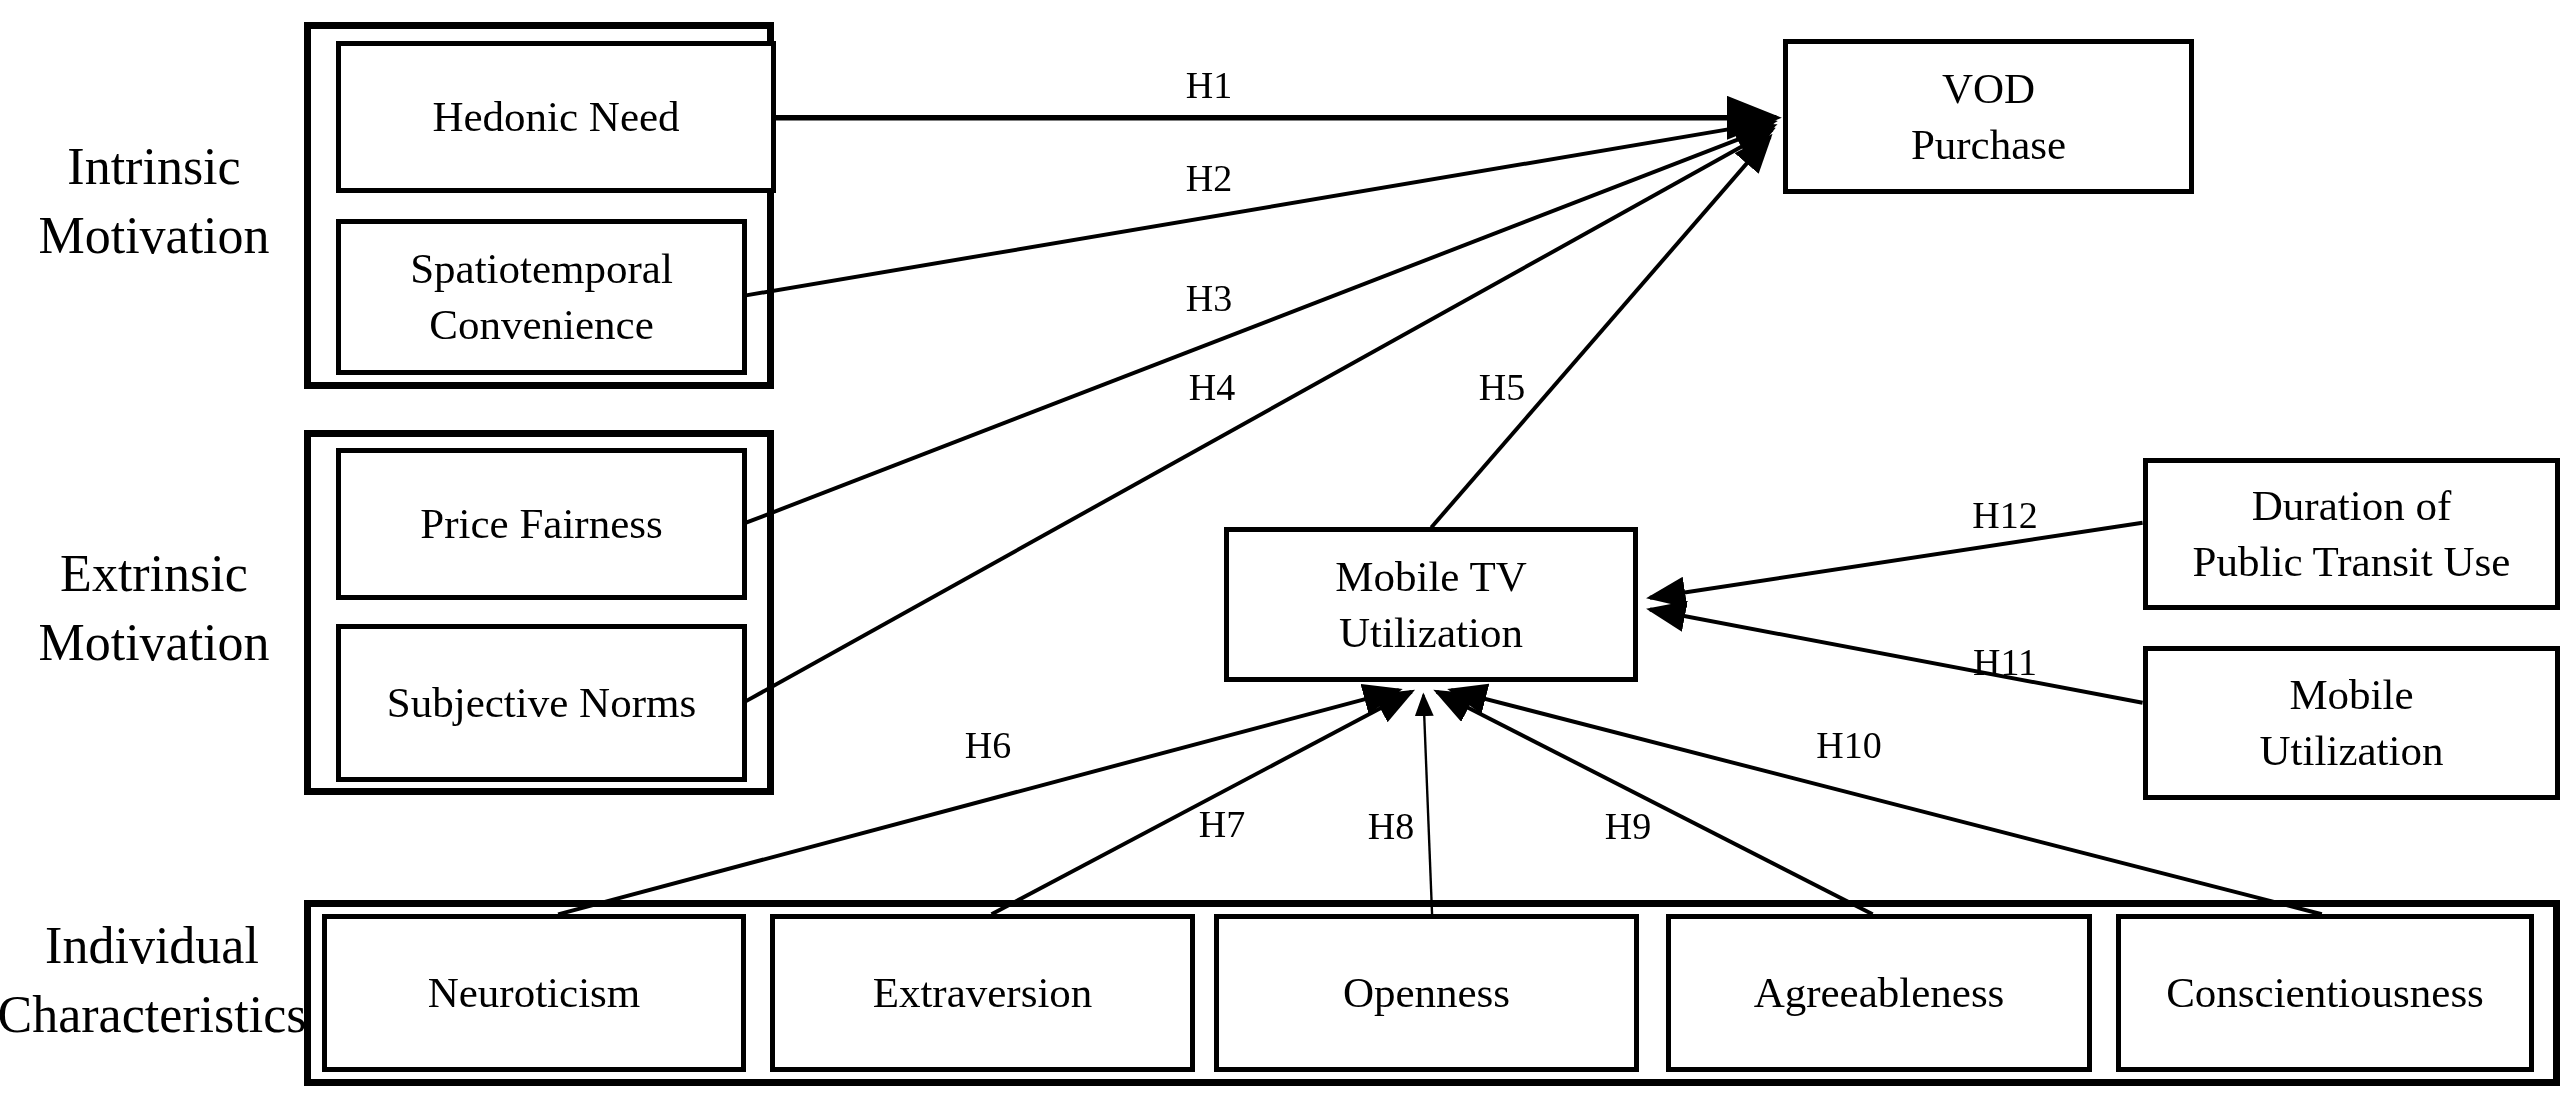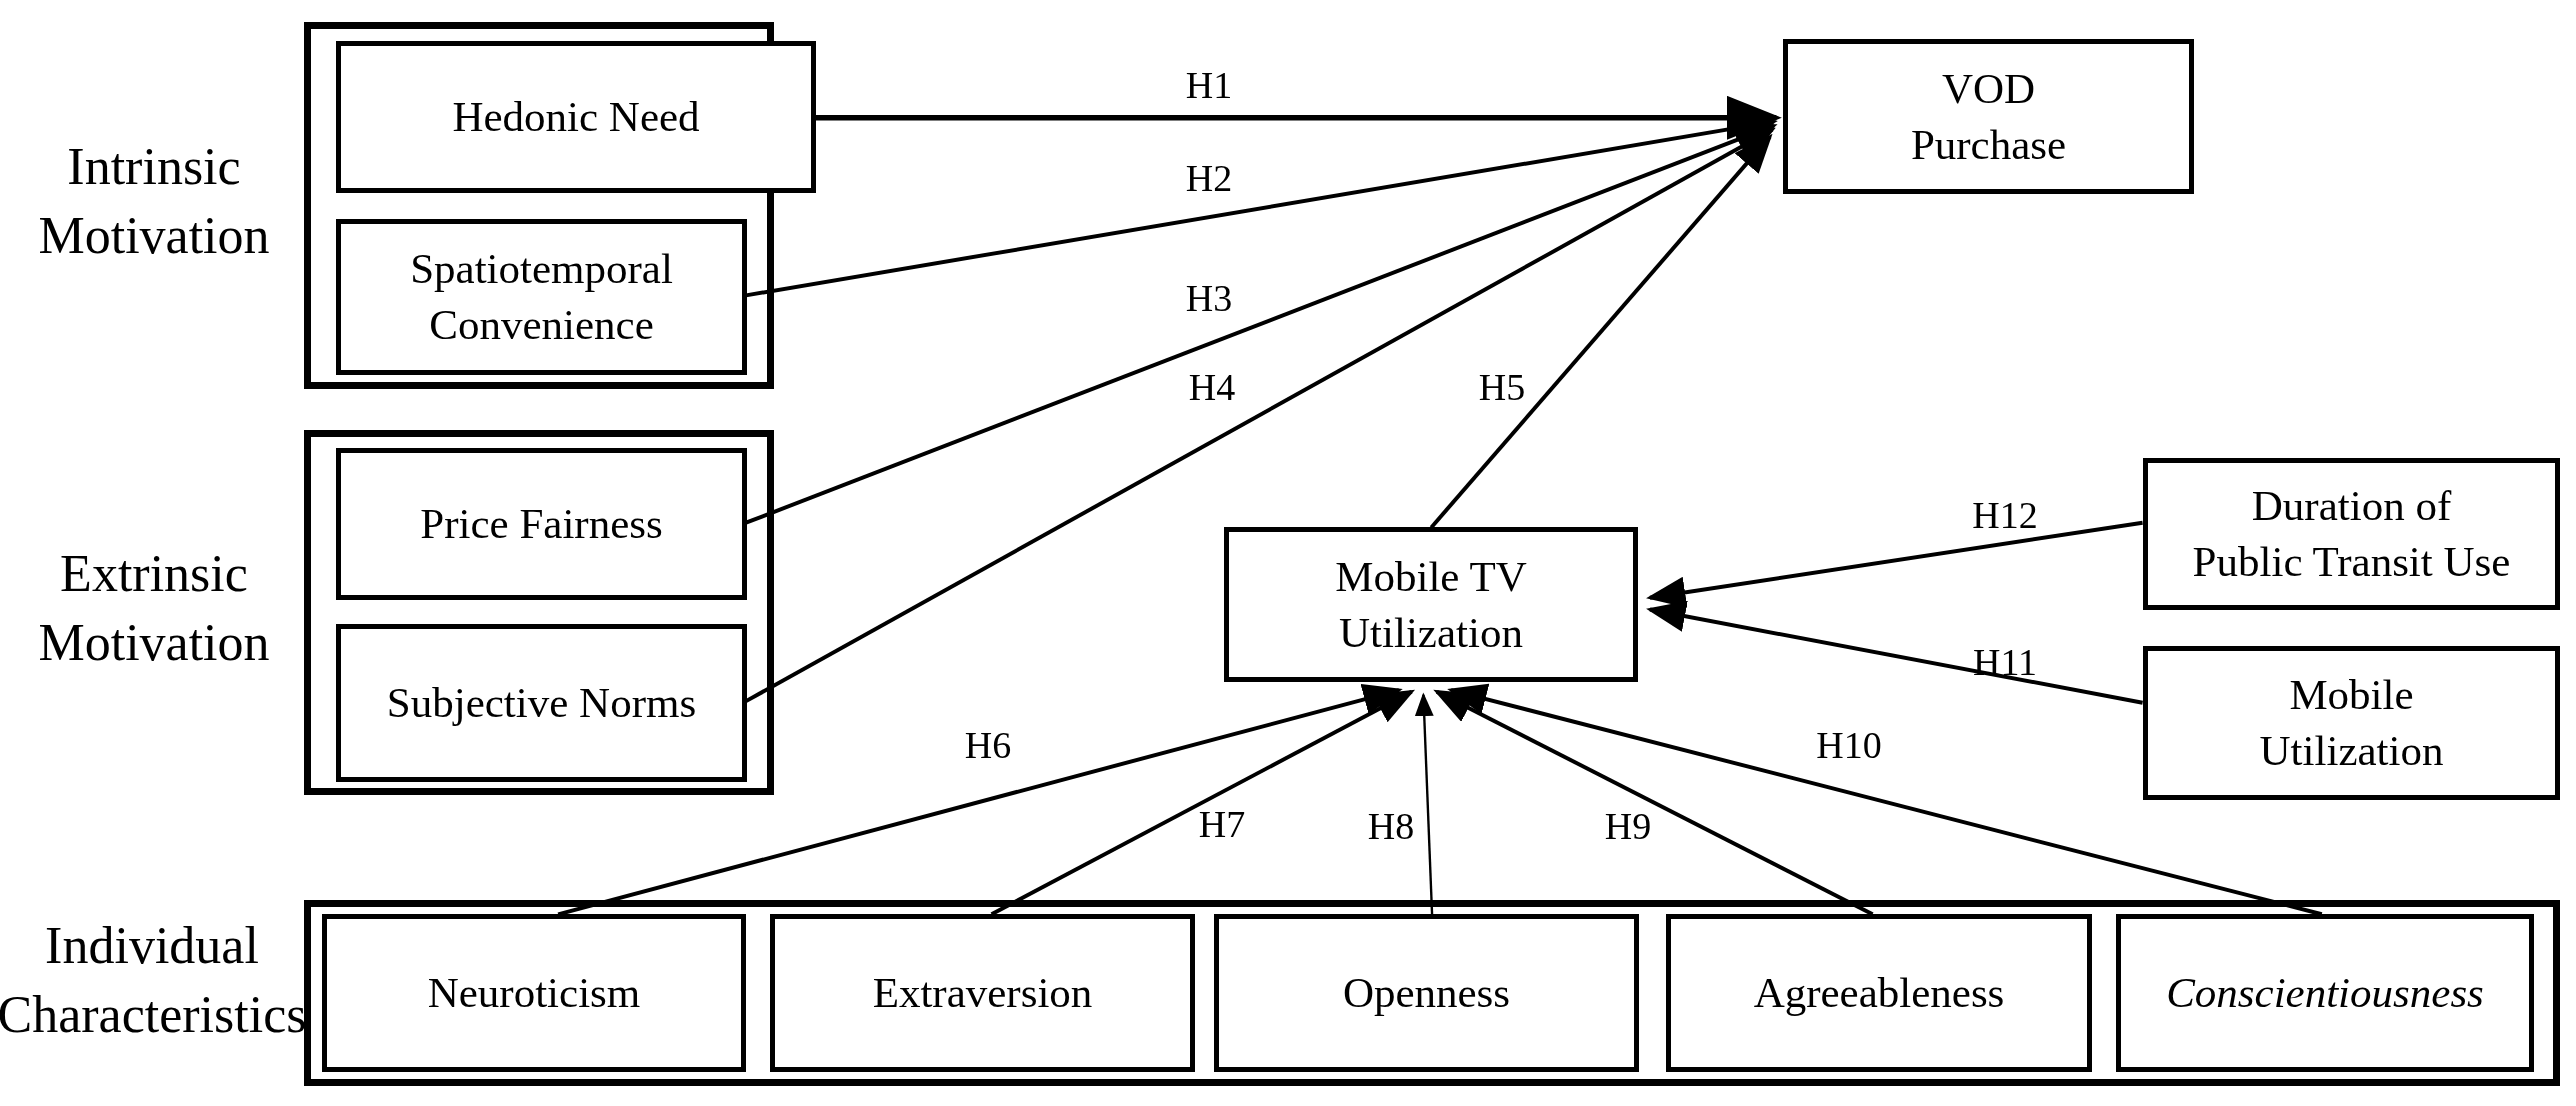--- a/index.html
+++ b/index.html
@@ -87,38 +87,38 @@
     </svg>
 <div class="group-box" style="left: 304px; top: 22px; width: 470px; height: 367px;"></div>
     <div class="group-box" style="left: 304px; top: 430px; width: 470px; height: 365px;"></div>
     <div class="group-box" style="left: 304px; top: 900px; width: 2256px; height: 186px;"></div>
     <div class="side-label" style="left: 154px; top: 202px;">Intrinsic
 Motivation</div>
     <div class="side-label" style="left: 154px; top: 609px;">Extrinsic
 Motivation</div>
     <div class="side-label" style="left: 152px; top: 981px;">Individual
 Characteristics</div>
-    <div class="node-box" style="left: 336px; top: 41px; width: 480px; height: 152px;"><span>Hedonic Need</span></div>
+    <div class="node-box" style="left: 336px; top: 41px; width: 440px; height: 152px;"><span>Hedonic Need</span></div>
     <div class="node-box" style="left: 336px; top: 219px; width: 411px; height: 156px;"><span>Spatiotemporal
 Convenience</span></div>
     <div class="node-box" style="left: 336px; top: 448px; width: 411px; height: 152px;"><span>Price Fairness</span></div>
     <div class="node-box" style="left: 336px; top: 624px; width: 411px; height: 158px;"><span>Subjective Norms</span></div>
     <div class="node-box" style="left: 1783px; top: 39px; width: 411px; height: 155px;"><span>VOD
 Purchase</span></div>
     <div class="node-box" style="left: 1224px; top: 527px; width: 414px; height: 155px;"><span>Mobile TV
 Utilization</span></div>
     <div class="node-box" style="left: 2143px; top: 458px; width: 417px; height: 152px;"><span>Duration of
 Public Transit Use</span></div>
     <div class="node-box" style="left: 2143px; top: 646px; width: 417px; height: 154px;"><span>Mobile
 Utilization</span></div>
     <div class="node-box" style="left: 322px; top: 914px; width: 424px; height: 158px;"><span>Neuroticism</span></div>
     <div class="node-box" style="left: 770px; top: 914px; width: 425px; height: 158px;"><span>Extraversion</span></div>
     <div class="node-box" style="left: 1214px; top: 914px; width: 425px; height: 158px;"><span>Openness</span></div>
     <div class="node-box" style="left: 1666px; top: 914px; width: 426px; height: 158px;"><span>Agreeableness</span></div>
-    <div class="node-box" style="left: 2116px; top: 914px; width: 418px; height: 158px; font-style: italic;"><span>Conscientiousness</span></div>
+    <div class="node-box" style="left: 2116px; top: 914px; width: 418px; height: 158px;"><span>Conscientiousness</span></div>
     <div class="edge-label" style="left: 1209px; top: 85px;">H1</div>
     <div class="edge-label" style="left: 1209px; top: 178px;">H2</div>
     <div class="edge-label" style="left: 1209px; top: 298px;">H3</div>
     <div class="edge-label" style="left: 1212px; top: 387px;">H4</div>
     <div class="edge-label" style="left: 1502px; top: 387px;">H5</div>
     <div class="edge-label" style="left: 988px; top: 745px;">H6</div>
     <div class="edge-label" style="left: 1222px; top: 824px;">H7</div>
     <div class="edge-label" style="left: 1391px; top: 826px;">H8</div>
     <div class="edge-label" style="left: 1628px; top: 826px;">H9</div>
     <div class="edge-label" style="left: 1849px; top: 745px;">H10</div>

